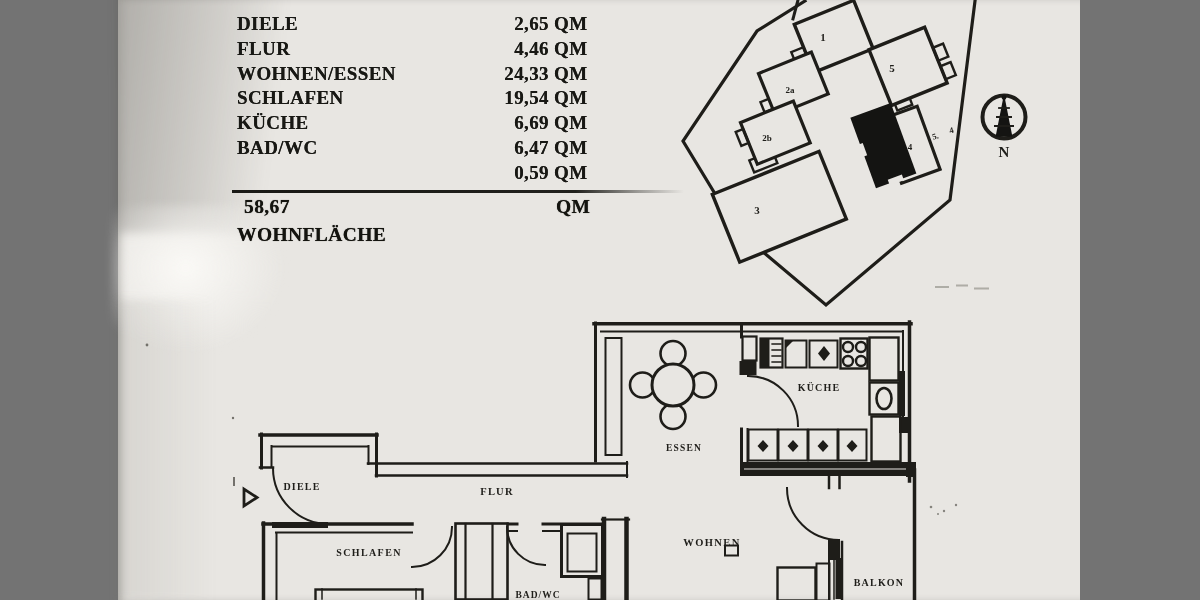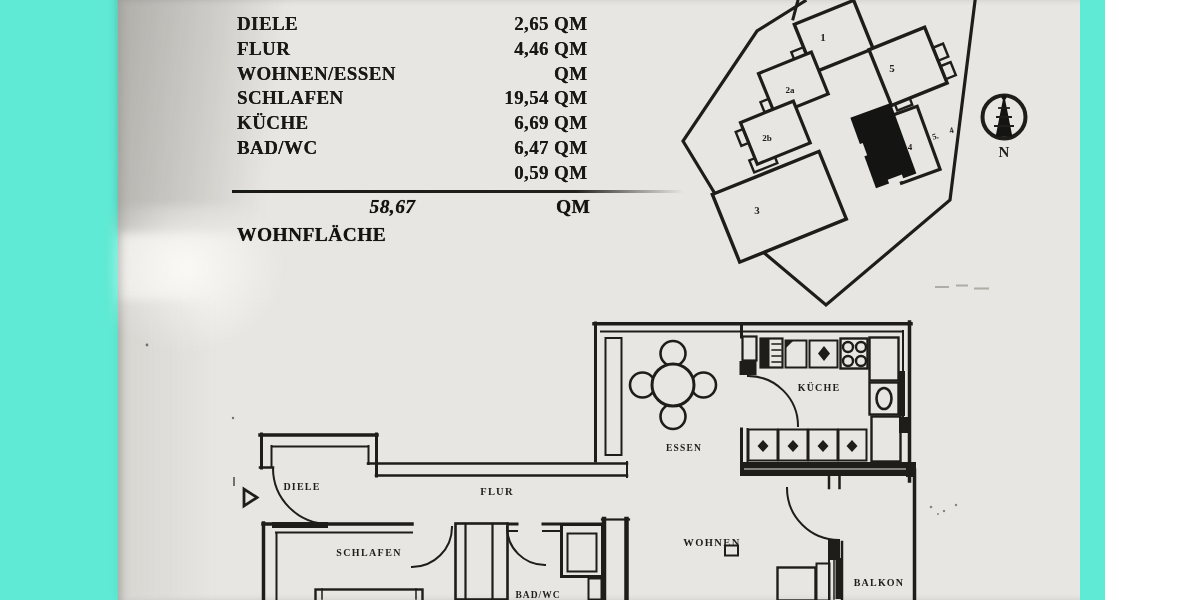--- a/index.html
+++ b/index.html
@@ -1,18 +1,18 @@
 <!DOCTYPE html>
 <html><head>
 <meta charset="utf-8">
 <style>
   html,body { margin:0; padding:0; background:#ffffff; }
   .canvas {
-    position:relative; width:1105px; height:600px; overflow:hidden;
-    background:#5eead4; font-family:"Liberation Serif", serif;
+    position:relative; width:1200px; height:600px; overflow:hidden;
+    background:#737373; font-family:"Liberation Serif", serif;
   }
   .paper {
     position:absolute; left:118px; top:0; width:962px; height:600px;
     background:#e8e6e2;
     box-shadow: inset 6px 0 10px -4px rgba(70,68,63,.45);
   }
   .shade-tl {
     position:absolute; left:118px; top:-12px; width:180px; height:245px;
     background:linear-gradient(97deg, rgba(85,83,77,.38) 0%, rgba(85,83,77,.16) 50%, rgba(85,83,77,0) 82%);
     filter:blur(5px);
@@ -38,21 +38,21 @@
   .a-row .unit { position:absolute; left:317px; top:0; }
   .total-line {
     position:absolute; left:232px; top:190px; width:452px; height:3px;
     background:linear-gradient(90deg,#191915 0%,#21211d 76%, rgba(33,33,29,.38) 90%, rgba(33,33,29,0) 100%);
   }
   .total-row {
     position:absolute; left:237px; top:196px; width:346px;
     font-size:19.5px; letter-spacing:.4px; color:#14140f; font-weight:bold;
     text-shadow:0 0 .7px rgba(20,20,15,.9);
   }
-  .total-row .num { position:absolute; left:0; top:0; width:311px; text-align:center;font-style:italic; }
+  .total-row .num { position:absolute; left:7px; top:0; width:311px; text-align:left; }
   .total-row .unit { position:absolute; left:319px; top:0; }
   .total-row .lbl { position:absolute; left:0; top:0;margin-top:28px; }
   svg { position:absolute; }
   svg text { font-family:"Liberation Serif", serif; font-weight:bold; fill:#1f1e1a; }
   .ink { stroke:#1e1d19; fill:none; stroke-linecap:square; }
 </style>
 </head>
 <body>
 
 <div class="canvas">
@@ -68,20 +68,21 @@
       <span class="num">2,65</span>
       <span class="unit">QM</span>
     </div>
     <div class="a-row">
       <span class="lbl">FLUR</span>
       <span class="num">4,46</span>
       <span class="unit">QM</span>
     </div>
     <div class="a-row">
       <span class="lbl">WOHNEN/ESSEN</span>
+      <span class="num">24,33</span>
       <span class="unit">QM</span>
     </div>
     <div class="a-row">
       <span class="lbl">SCHLAFEN</span>
       <span class="num">19,54</span>
       <span class="unit">QM</span>
     </div>
     <div class="a-row">
       <span class="lbl">KÜCHE</span>
       <span class="num">6,69</span>

